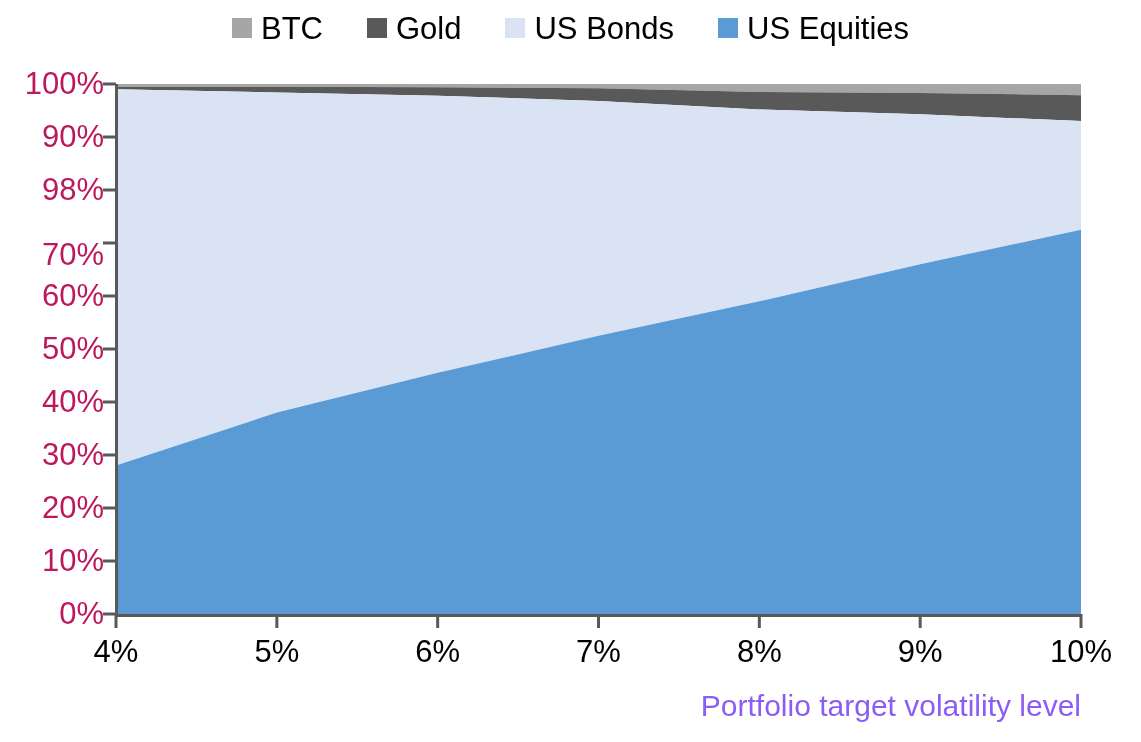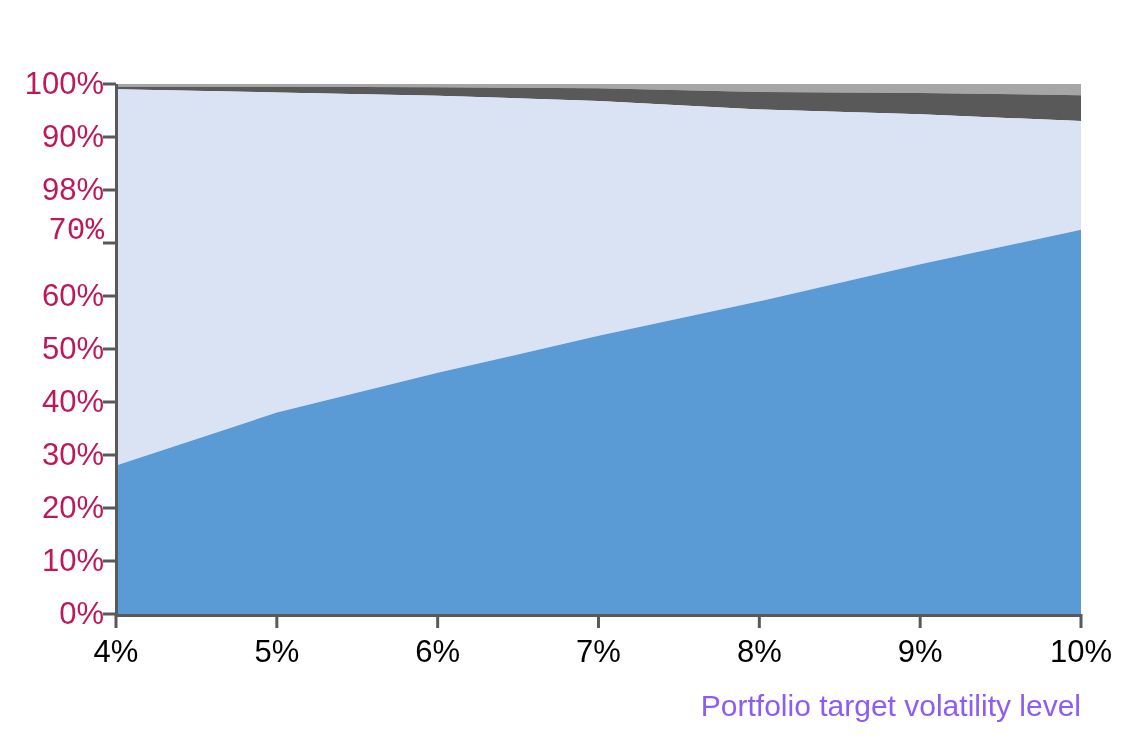--- a/index.html
+++ b/index.html
@@ -108,20 +108,38 @@
     font-size: 30px;
     line-height: 32px;
     color: #8b5cf6;
   }
 </style>
 </head>
 <body>
 
 <div id="chart-root">
 
+  <div class="legend">
+    <div class="legend-item">
+      <span class="legend-swatch" style="background:#A6A6A6;"></span>
+      <span class="legend-label">BTC</span>
+    </div>
+    <div class="legend-item">
+      <span class="legend-swatch" style="background:#595959;"></span>
+      <span class="legend-label">Gold</span>
+    </div>
+    <div class="legend-item">
+      <span class="legend-swatch" style="background:#DAE3F3;"></span>
+      <span class="legend-label">US Bonds</span>
+    </div>
+    <div class="legend-item">
+      <span class="legend-swatch" style="background:#5B9BD5;"></span>
+      <span class="legend-label">US Equities</span>
+    </div>
+  </div>
 
   <div class="plot-wrap">
     <svg class="plot-svg" width="1141" height="742">
       <g>
         <polygon id="area-btc" points="116.00,84.00 276.83,84.00 437.67,84.00 598.50,84.00 759.33,84.00 920.17,84.00 1081.00,84.00 1081.00,95.13 920.17,93.01 759.33,91.95 598.50,88.24 437.67,87.18 276.83,86.65 116.00,86.65" fill="#A6A6A6"></polygon>
         <polygon id="area-gold" points="116.00,86.65 276.83,86.65 437.67,87.18 598.50,88.24 759.33,91.95 920.17,93.01 1081.00,95.13 1081.00,121.10 920.17,114.21 759.33,109.44 598.50,100.96 437.67,95.66 276.83,92.48 116.00,89.30" fill="#595959"></polygon>
         <polygon id="area-us-bonds" points="116.00,89.30 276.83,92.48 437.67,95.66 598.50,100.96 759.33,109.44 920.17,114.21 1081.00,121.10 1081.00,229.75 920.17,264.20 759.33,301.30 598.50,335.75 437.67,372.85 276.83,412.60 116.00,465.60" fill="#DAE3F3"></polygon>
         <polygon id="area-us-equities" points="116.00,465.60 276.83,412.60 437.67,372.85 598.50,335.75 759.33,301.30 920.17,264.20 1081.00,229.75 1081.00,614.00 920.17,614.00 759.33,614.00 598.50,614.00 437.67,614.00 276.83,614.00 116.00,614.00" fill="#5B9BD5"></polygon>
       </g>
       <g id="tick-layer">
@@ -145,21 +163,21 @@
           <line y1="614" y2="628" x1="1081" x2="1081" stroke="#595959" stroke-width="3"></line>
         </g>
       <line id="y-axis-line" x1="116.5" y1="84" x2="116.5" y2="614" stroke="#595959" stroke-width="3"></line>
       <line id="x-axis-line" x1="116" y1="615.5" x2="1081" y2="615.5" stroke="#595959" stroke-width="3"></line>
     </svg>
 
     <div class="ytick-col" id="ytick-col">
         <div class="ytick" style="top: 68px;">100%</div>
         <div class="ytick" style="top: 121px; padding-left: 23px;">90%</div>
         <div class="ytick" style="top: 174px;">98%</div>
-        <div class="ytick" style="top: 215px; font-family: Liberation Mono, monospace;">70%</div>
+        <div class="ytick" style="top: 239px;">70%</div>
         <div class="ytick" style="top: 280px; padding-left: 20px;">60%</div>
         <div class="ytick" style="top: 333px; padding-left: 31px;">50%</div>
         <div class="ytick" style="top: 386px;">40%</div>
         <div class="ytick" style="top: 439px;">30%</div>
         <div class="ytick" style="top: 492px;">20%</div>
         <div class="ytick" style="top: 545px;">10%</div>
         <div class="ytick" style="top: 598px;">0%</div>
       </div>
     <div class="xtick-row" id="xtick-row">
         <div class="xtick" style="left: 116px; top: 636px;">4%</div>

